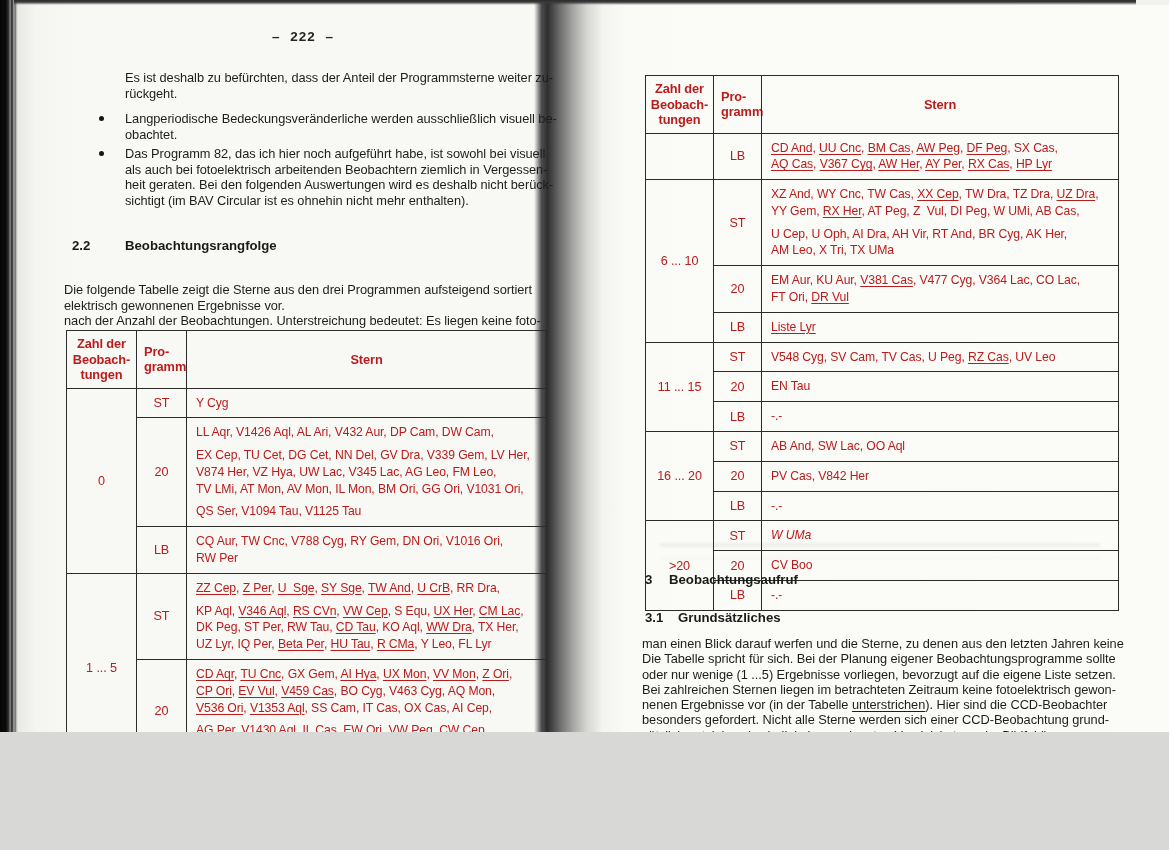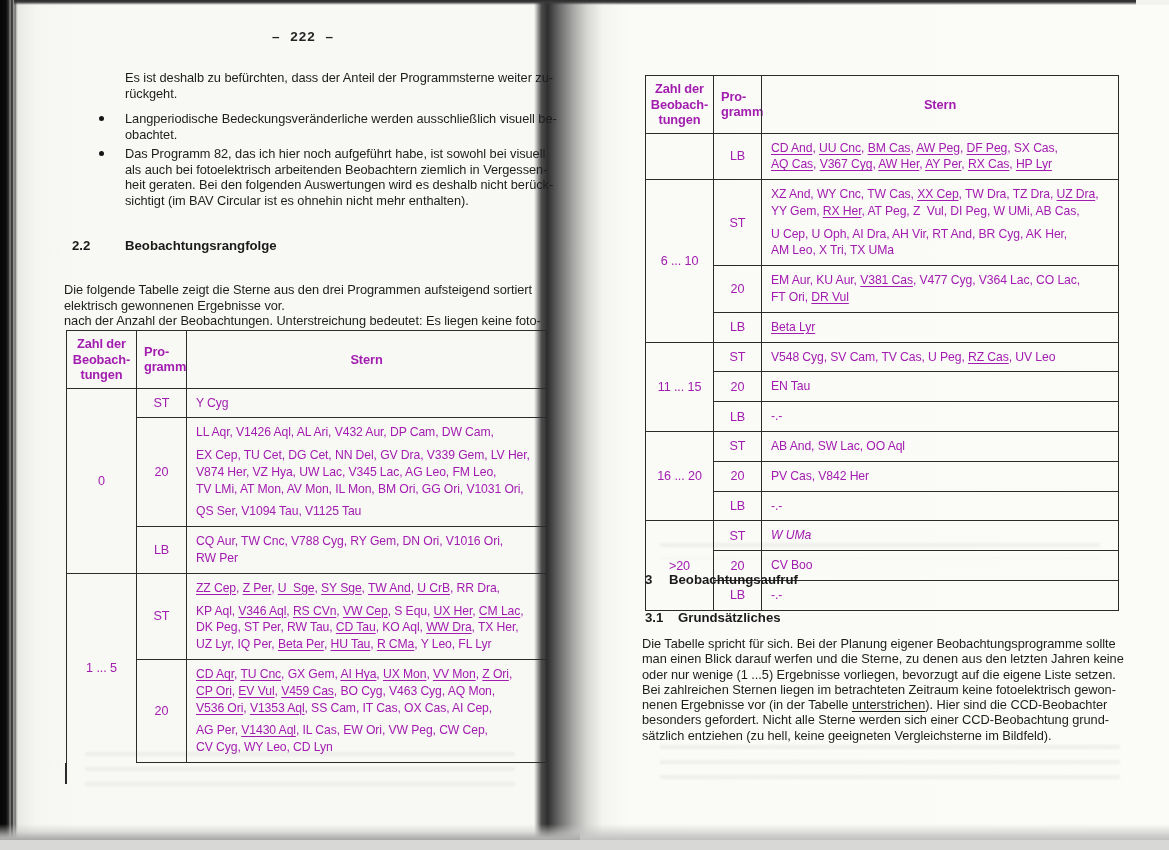--- a/index.html
+++ b/index.html
@@ -1,16 +1,16 @@
 <!DOCTYPE html>
 <html><head>
 <meta charset="utf-8">
 <style>
   html,body{margin:0;padding:0;background:#d8d8d6;}
-  .scan{position:relative;width:1169px;height:840px;overflow:hidden;
+  .scan{position:relative;width:1169px;height:732px;overflow:hidden;
         background:#f2f2ef;font-family:"Liberation Sans",sans-serif;color:#1c1c1c;}
   .page{position:absolute;}
   .page-222{left:16px;top:3px;width:522px;height:833px;
     background:linear-gradient(90deg,#e7e7e4 0px,#f5f5f2 20px,#f8f8f5 60px,#f8f8f5 100%);}
   .page-223{left:598px;top:5px;width:571px;height:829px;
     background:linear-gradient(90deg,#f2f2ef 0px,#fafaf7 30px,#fbfbf8 100%);}
   .edge-left{position:absolute;left:0;top:0;width:18px;height:850px;
     background:linear-gradient(90deg,#070707 0px,#0b0b0b 6px,#3a3a3a 9px,#929290 10px,#1f1f1f 12px,#b7b7b5 14px,#60605e 15px,#dcdcd9 17px);}
   .edge-top{position:absolute;left:14px;top:0;width:1122px;height:5px;
     background:linear-gradient(180deg,#2c2c2c 0px,#3a3a3a 2px,rgba(60,60,60,0) 5px);}
@@ -41,21 +41,21 @@
   .h22{left:72px;top:238px;}
   .h22 .num{width:53px;}
   .h3{left:645px;top:572px;}
   .h3 .num{width:24px;}
   .h31{left:645px;top:610px;}
   .h31 .num{width:33px;}
   .sectpara{left:64px;top:266px;margin-top:16px;}
   .para223{left:642px;top:636px;line-height:15.3px;}
 
   .stable{position:absolute;display:grid;border:1.6px solid #2b2b2b;font-size:12.2px;
-    letter-spacing:-0.1px;color:#a21caf;}
+    letter-spacing:-0.1px;color:#b91c1c;}
   .tableL{left:66px;top:330px;width:479px;grid-template-columns:69px 50px 1fr;border-bottom:none;}
   .tableL::after{content:"";position:absolute;left:-1.6px;bottom:-21px;width:1.6px;height:21px;background:#2b2b2b;}
   .tableR{left:645px;top:75px;width:472px;grid-template-columns:67px 48px 1fr;}
   .hcell{font-weight:bold;font-size:12.8px;display:flex;flex-direction:column;justify-content:center;
     line-height:15.5px;padding:5px 3px;}
   .hcol1{align-items:center;text-align:center;}
   .hcol2{align-items:flex-start;padding-left:7px;border-left:1.6px solid #2b2b2b;}
   .hcol3{align-items:center;border-left:1.6px solid #2b2b2b;}
   .lcell{display:flex;align-items:center;justify-content:center;border-top:1.6px solid #2b2b2b;
     font-size:12.6px;padding:3px 2px;}
@@ -214,21 +214,21 @@
       <div class="pcell" style="grid-area: 4 / 2;">20</div>
       <div class="scell" style="grid-area: 4 / 3;">
         <div class="para">
           <div class="line">EM Aur, KU Aur, <u>V381 Cas</u>, V477 Cyg, V364 Lac, CO Lac,</div>
           <div class="line">FT Ori, <u>DR Vul</u></div>
         </div>
       </div>
       <div class="pcell" style="grid-area: 5 / 2;">LB</div>
       <div class="scell" style="grid-area: 5 / 3;">
         <div class="para">
-          <div class="line"><u>Beta Lyr</u></div>
+          <div class="line"><u>Liste Lyr</u></div>
         </div>
       </div>
       <div class="lcell" style="grid-area: 6 / 1 / span 3;">11 ... 15</div>
       <div class="pcell" style="grid-area: 6 / 2;">ST</div>
       <div class="scell" style="grid-area: 6 / 3;">
         <div class="para">
           <div class="line">V548 Cyg, SV Cam, TV Cas, U Peg, <u>RZ Cas</u>, UV Leo</div>
         </div>
       </div>
       <div class="pcell" style="grid-area: 7 / 2;">20</div>
@@ -284,21 +284,21 @@
     </div>
   <div class="heading h3">
     <span class="num">3</span>
     <span>Beobachtungsaufruf</span>
   </div>
   <div class="heading h31">
     <span class="num">3.1</span>
     <span>Grundsätzliches</span>
   </div>
   <div class="pblock para223">
+      <div class="line">man einen Blick darauf werfen und die Sterne, zu denen aus den letzten Jahren keine</div>
       <div class="line">Die Tabelle spricht für sich. Bei der Planung eigener Beobachtungsprogramme sollte</div>
-      <div class="line">man einen Blick darauf werfen und die Sterne, zu denen aus den letzten Jahren keine</div>
       <div class="line">oder nur wenige (1 ...5) Ergebnisse vorliegen, bevorzugt auf die eigene Liste setzen.</div>
       <div class="line">Bei zahlreichen Sternen liegen im betrachteten Zeitraum keine fotoelektrisch gewon-</div>
       <div class="line">nenen Ergebnisse vor (in der Tabelle <u>unterstrichen</u>). Hier sind die CCD-Beobachter</div>
       <div class="line">besonders gefordert. Nicht alle Sterne werden sich einer CCD-Beobachtung grund-</div>
       <div class="line">sätzlich entziehen (zu hell, keine geeigneten Vergleichsterne im Bildfeld).</div>
     </div>
 </div>
 
 </body></html>

